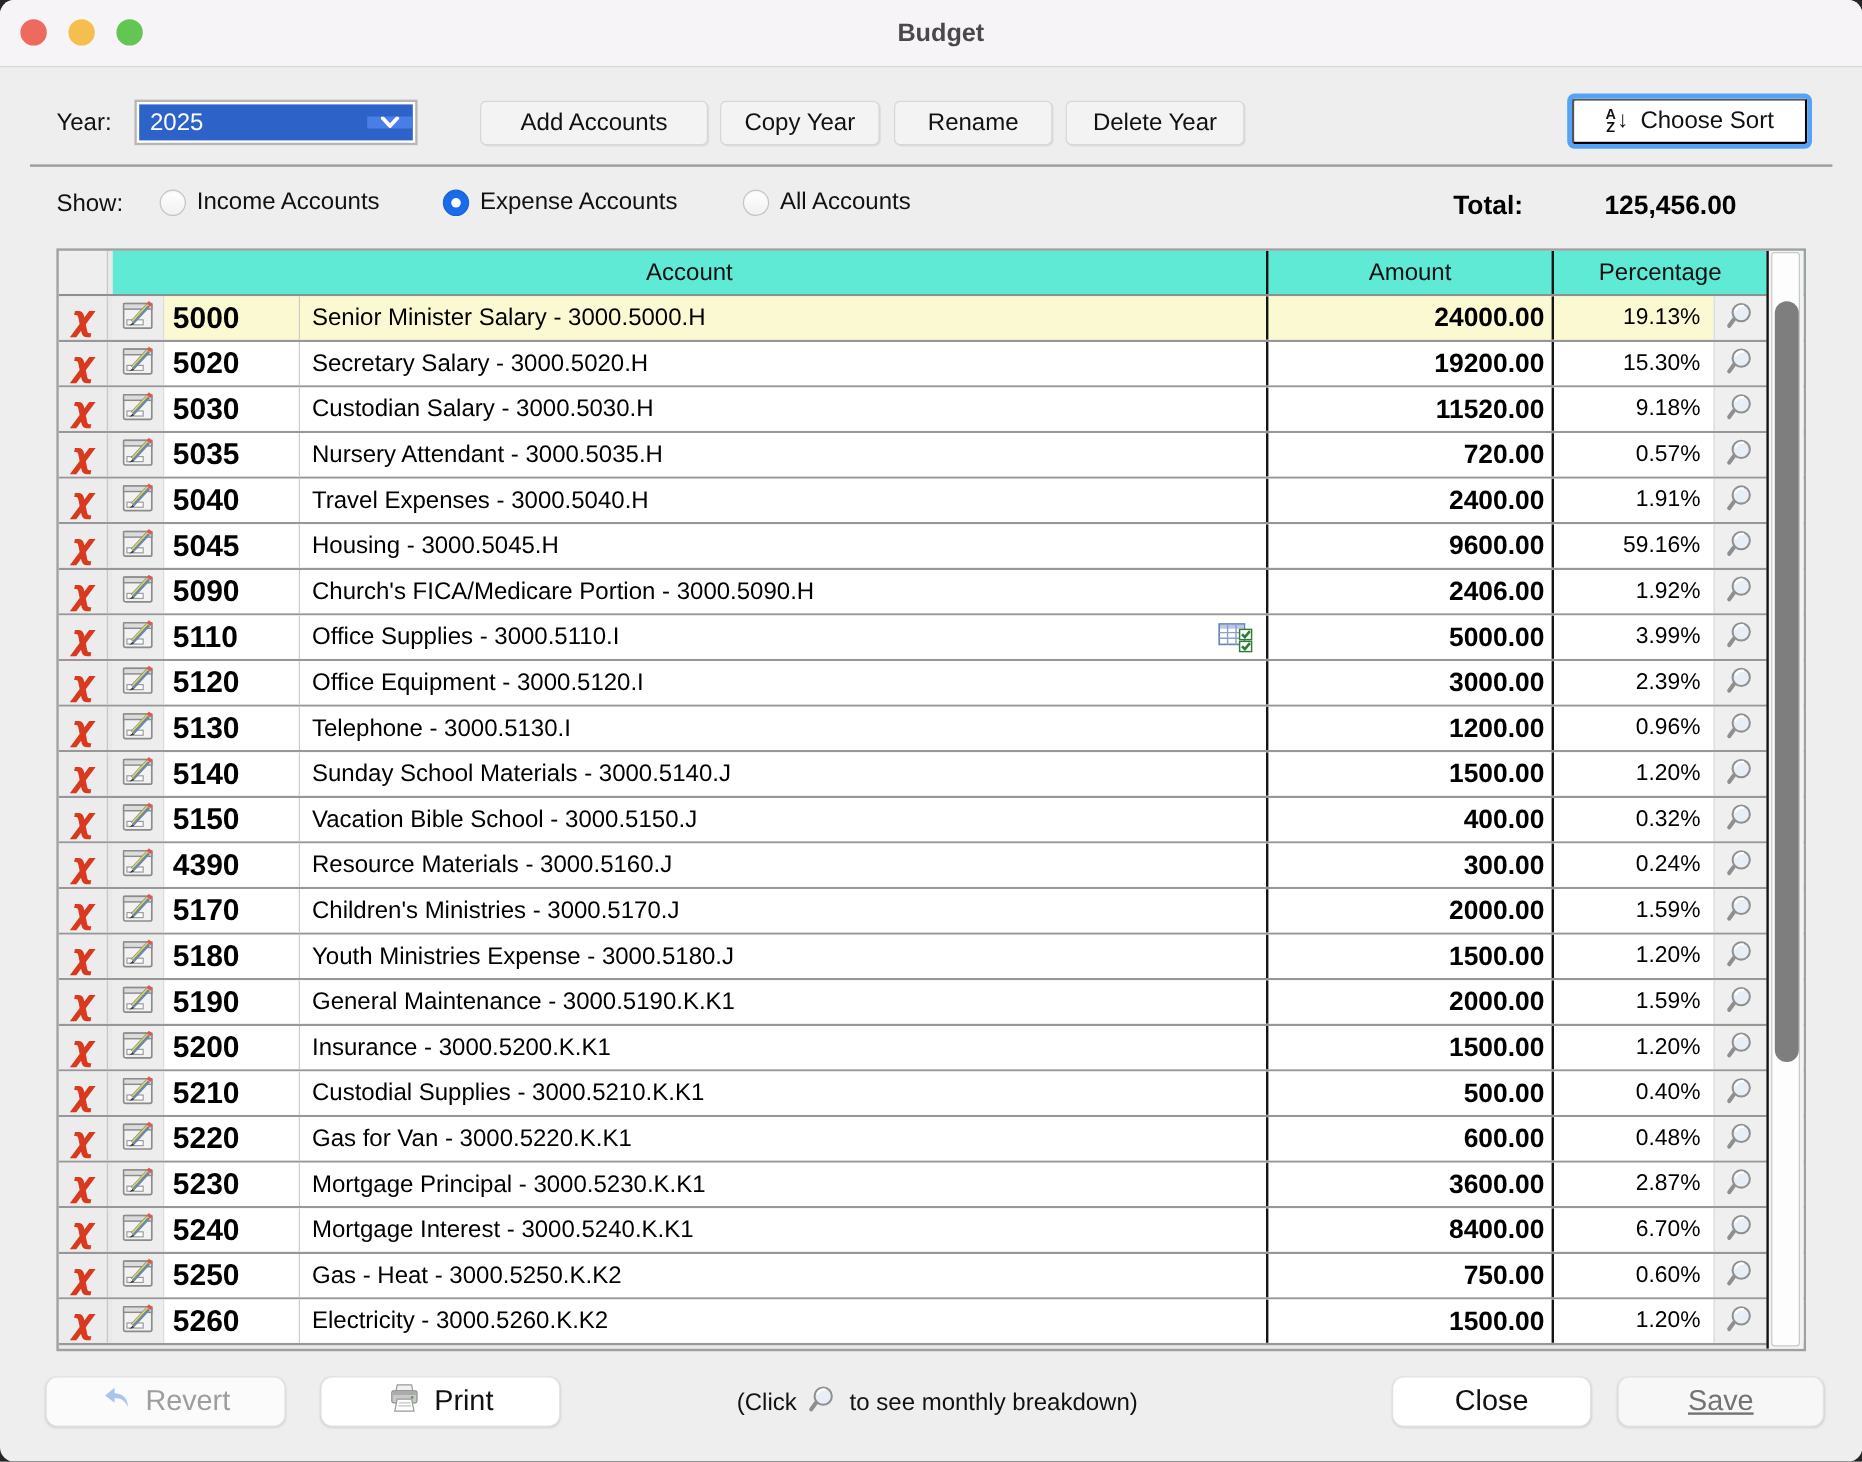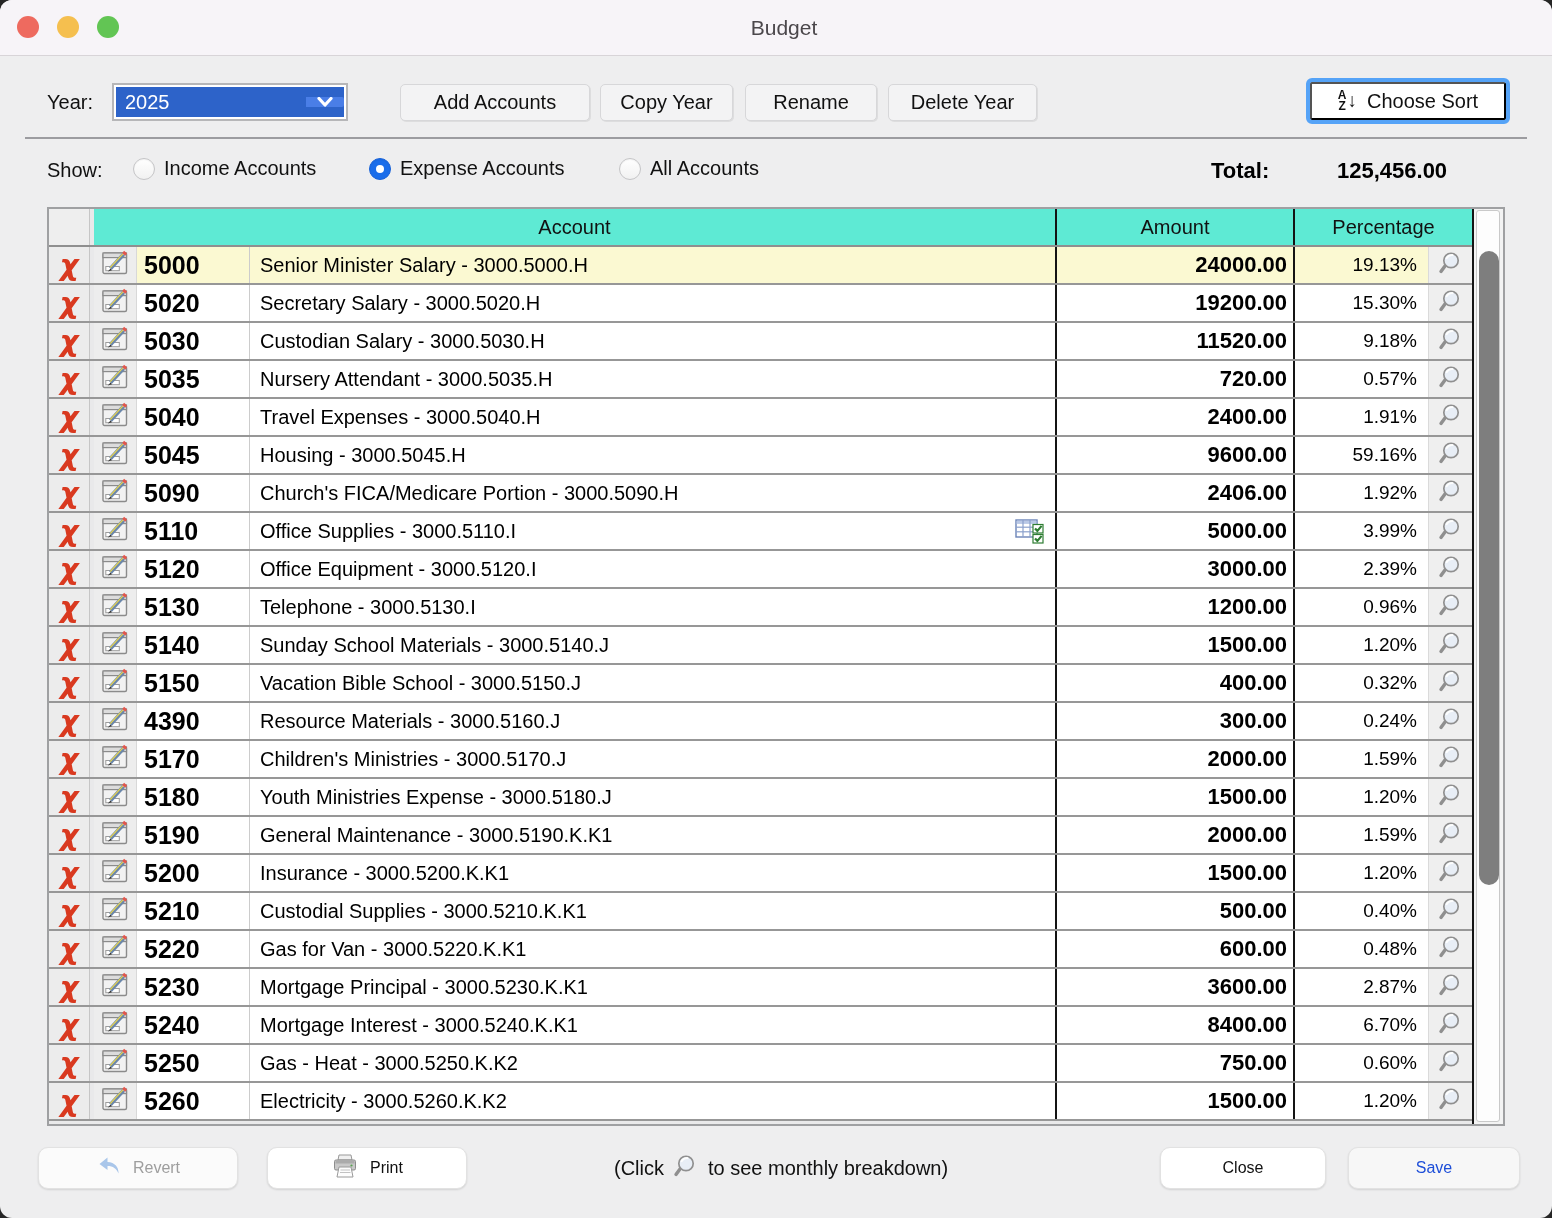--- a/index.html
+++ b/index.html
@@ -21,21 +21,21 @@
     background:#f7f4f8; border-bottom:1px solid #d8d4d8;
   }
   .traffic { position:absolute; left:17px; top:16px; display:flex; gap:18px; }
   .tl { width:22px; height:22px; border-radius:50%; display:block; }
   .tl.red    { background:#ee6a5f; }
   .tl.yellow { background:#f5bf4f; }
   .tl.green  { background:#62c554; }
   .win-title {
     position:absolute; left:16px; right:0; top:0; height:55px;
     text-align:center; line-height:55px;
-    font-size:21px; font-weight:normal; color:#4b474b;
+    font-size:21px; font-weight:bold; color:#4b474b;
   }
   
   .lbl { position:absolute; font-size:20px; color:#111; }
   #year-label { left:47px; top:91px; }
   .combo {
     position:absolute; left:112px; top:83px; width:236px; height:38px;
     background:#fff; border:2px solid #b6b6b8; box-sizing:border-box;
     padding:2px; display:flex; cursor:default;
   }
   .combo-blue { flex:1; background:#2d63c9; display:flex; align-items:center; }
@@ -133,27 +133,27 @@
   }
   .scroll-thumb {
     position:absolute; left:2px; width:20px; top:40px; height:634px;
     background:#7e7e7e; border-radius:10px;
   }
   
   .fbtn {
     position:absolute; top:1147px; height:42px; box-sizing:border-box;
     background:#fff; border:1px solid #e2e2e2; border-radius:10px;
     box-shadow:0 1px 2px rgba(0,0,0,0.12);
-    font-size:16px; color:#111;
+    font-size:24px; color:#111;
     display:flex; align-items:center; justify-content:center; gap:11px;
   }
   #btn-revert { left:38px;  width:200px; color:#9e9e9e; background:#fbfbfb; }
   #btn-print  { left:267px; width:200px; }
   #btn-close  { left:1160px; width:166px; }
-  #btn-save   { left:1348px; width:172px; color:#1d4ed8; background:#f7f7f7; }
+  #btn-save   { left:1348px; width:172px; color:#737373; background:#f7f7f7;text-decoration:underline; }
   .hint {
     position:absolute; top:1153px; left:614px;
     display:flex; align-items:center; gap:9px;
     font-size:20px; color:#111;
   }
 </style>
 </head>
 <body>
 
 <div class="window">

